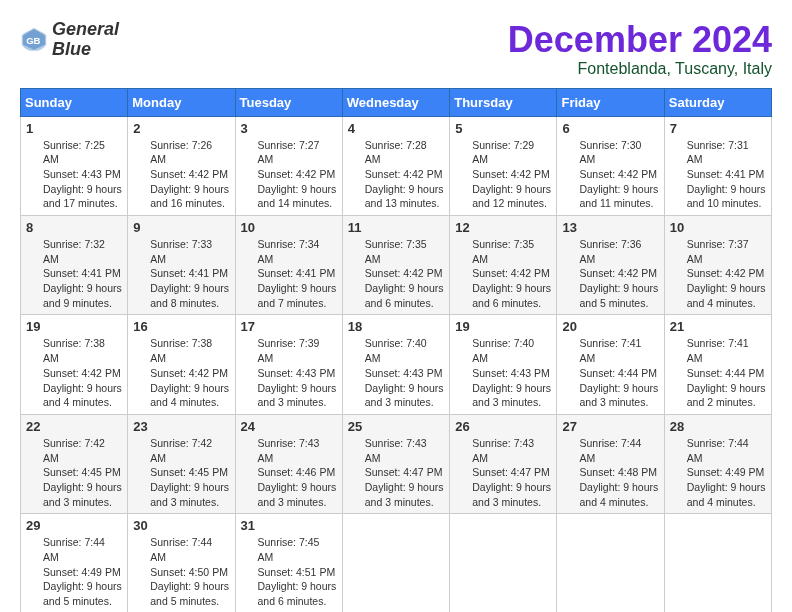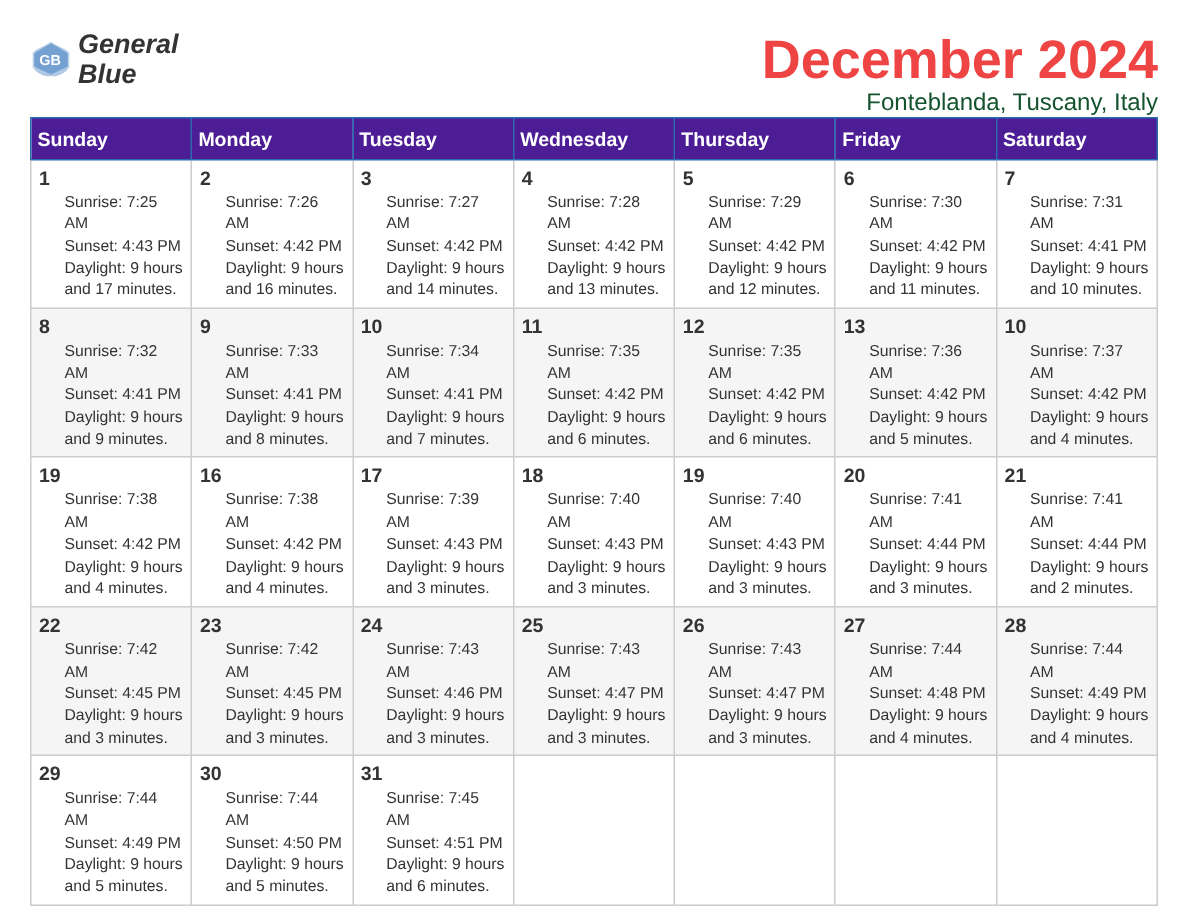--- a/index.html
+++ b/index.html
@@ -7,20 +7,21 @@
       font-family: Arial, sans-serif;
       background: #fff;
       width: 792px;
       min-height: 612px;
       padding: 20px;
     }
     .header-section {
       display: flex;
       justify-content: space-between;
       align-items: flex-start;
+      margin-bottom: 10px;
     }
     .logo {
       display: flex;
       align-items: center;
       gap: 4px;
     }
     .logo-text {
       font-size: 18px;
       font-weight: bold;
       color: #333;
@@ -33,34 +34,34 @@
     .logo-icon {
       width: 28px;
       height: 28px;
     }
     .title-section {
       text-align: right;
     }
     .month-title {
       font-size: 36px;
       font-weight: bold;
-      color: #ef4444;
+      color: #6d28d9;
       line-height: 1.1;
     }
     .location-title {
       font-size: 16px;
       color: #14532d;
     }
     .calendar {
       width: 100%;
       border-collapse: collapse;
       font-size: 11px;
     }
     .calendar th {
-      background-color: #4c1d95;
+      background-color: #3b82f6;
       color: white;
       padding: 6px 4px;
       text-align: left;
       font-size: 13px;
       font-weight: bold;
       border: 1px solid #2a6aaf;
     }
     .calendar td {
       vertical-align: top;
       padding: 4px 5px;

